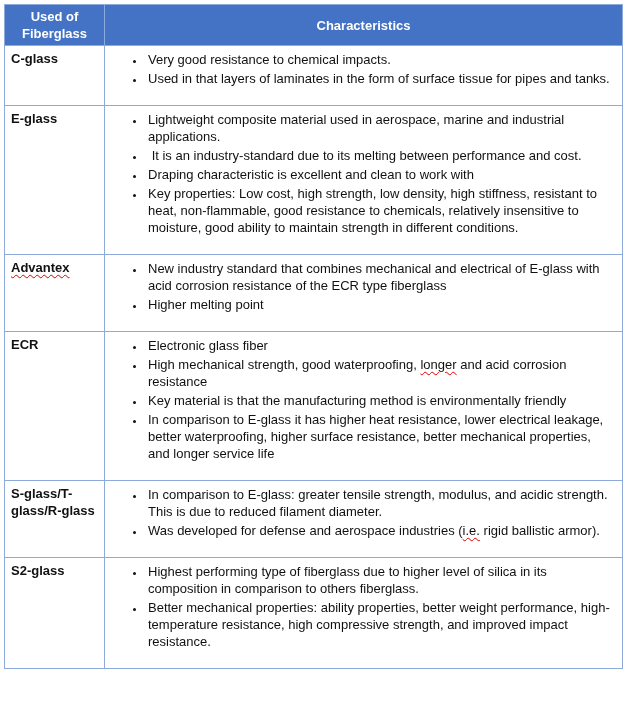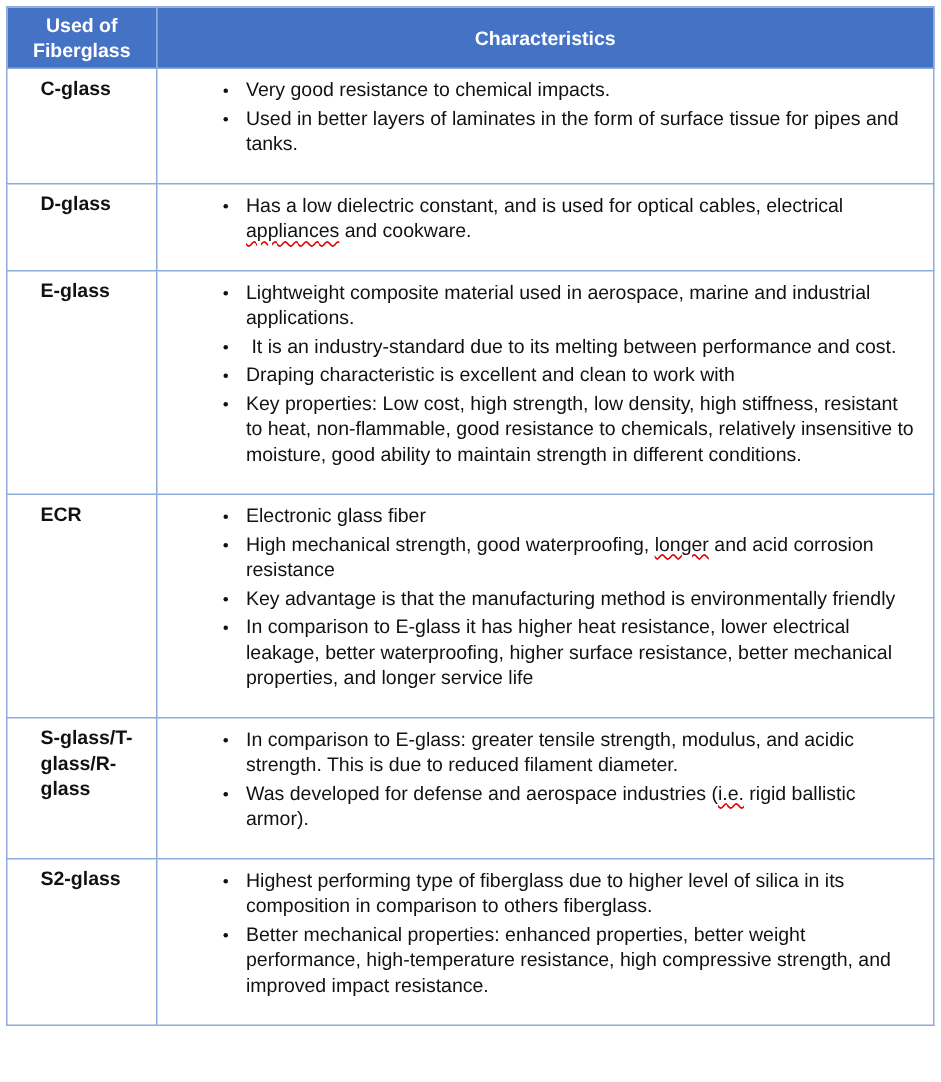--- a/index.html
+++ b/index.html
@@ -39,21 +39,21 @@
     font-weight:bold;
     font-size:13px;
     text-align:center;
     vertical-align:middle;
     padding:3px 4px;
     border:1px solid var(--border);
   }
   table.fiberglass-table td{
     border:1px solid var(--border);
     vertical-align:top;
-    padding:4px 6px 16px 22px;
+    padding:4px 6px 16px 6px;
   }
   td.type-cell{
     font-weight:bold;
     padding-left:8px;
   }
   td.char-cell ul{
     margin:1px;
     padding:0 4px 0 34px;
     list-style:disc outside;
   }
@@ -88,67 +88,68 @@
         <th>Used of Fiberglass</th>
         <th>Characteristics</th>
       </tr>
     </thead>
     <tbody>
         <tr>
           <td class="type-cell">C-glass</td>
           <td class="char-cell">
             <ul>
               <li>Very good resistance to chemical impacts.</li>
-              <li>Used in better layers of laminates in the form of surface tissue for pipes and tanks.</li>
-            </ul>
-          </td>
-        </tr>
-        <tr>
-          <td class="type-cell">D-glass</td>
-          <td class="char-cell">
-            <ul>
-              <li>Has a low dielectric constant, and is used for optical cables, electrical <span class="squiggle">appliances</span> and cookware.</li>
+              <li>Used in that layers of laminates in the form of surface tissue for pipes and tanks.</li>
             </ul>
           </td>
         </tr>
         <tr>
           <td class="type-cell">E-glass</td>
           <td class="char-cell">
             <ul>
               <li>Lightweight composite material used in aerospace, marine and industrial applications.</li>
               <li> It is an industry-standard due to its melting between performance and cost.</li>
               <li>Draping characteristic is excellent and clean to work with</li>
               <li>Key properties: Low cost, high strength, low density, high stiffness, resistant to heat, non-flammable, good resistance to chemicals, relatively insensitive to moisture, good ability to maintain strength in different conditions.</li>
             </ul>
           </td>
         </tr>
         <tr>
+          <td class="type-cell"><span class="squiggle">Advantex</span></td>
+          <td class="char-cell">
+            <ul>
+              <li>New industry standard that combines mechanical and electrical of E-glass with acid corrosion resistance of the ECR type fiberglass</li>
+              <li>Higher melting point</li>
+            </ul>
+          </td>
+        </tr>
+        <tr>
           <td class="type-cell">ECR</td>
           <td class="char-cell">
             <ul>
               <li>Electronic glass fiber</li>
               <li>High mechanical strength, good waterproofing, <span class="squiggle">longer</span> and acid corrosion resistance</li>
-              <li>Key advantage is that the manufacturing method is environmentally friendly</li>
+              <li>Key material is that the manufacturing method is environmentally friendly</li>
               <li>In comparison to E-glass it has higher heat resistance, lower electrical leakage, better waterproofing, higher surface resistance, better mechanical properties, and longer service life</li>
             </ul>
           </td>
         </tr>
         <tr>
           <td class="type-cell">S-glass/T-glass/R-glass</td>
           <td class="char-cell">
             <ul>
               <li>In comparison to E-glass: greater tensile strength, modulus, and acidic strength. This is due to reduced filament diameter.</li>
               <li>Was developed for defense and aerospace industries (<span class="squiggle">i.e.</span> rigid ballistic armor).</li>
             </ul>
           </td>
         </tr>
         <tr>
           <td class="type-cell">S2-glass</td>
           <td class="char-cell">
             <ul>
               <li>Highest performing type of fiberglass due to higher level of silica in its composition in comparison to others fiberglass.</li>
-              <li>Better mechanical properties: enhanced properties, better weight performance, high-temperature resistance, high compressive strength, and improved impact resistance.</li>
+              <li>Better mechanical properties: ability properties, better weight performance, high-temperature resistance, high compressive strength, and improved impact resistance.</li>
             </ul>
           </td>
         </tr>
       </tbody>
   </table>
 </div>
 
 </body></html>

